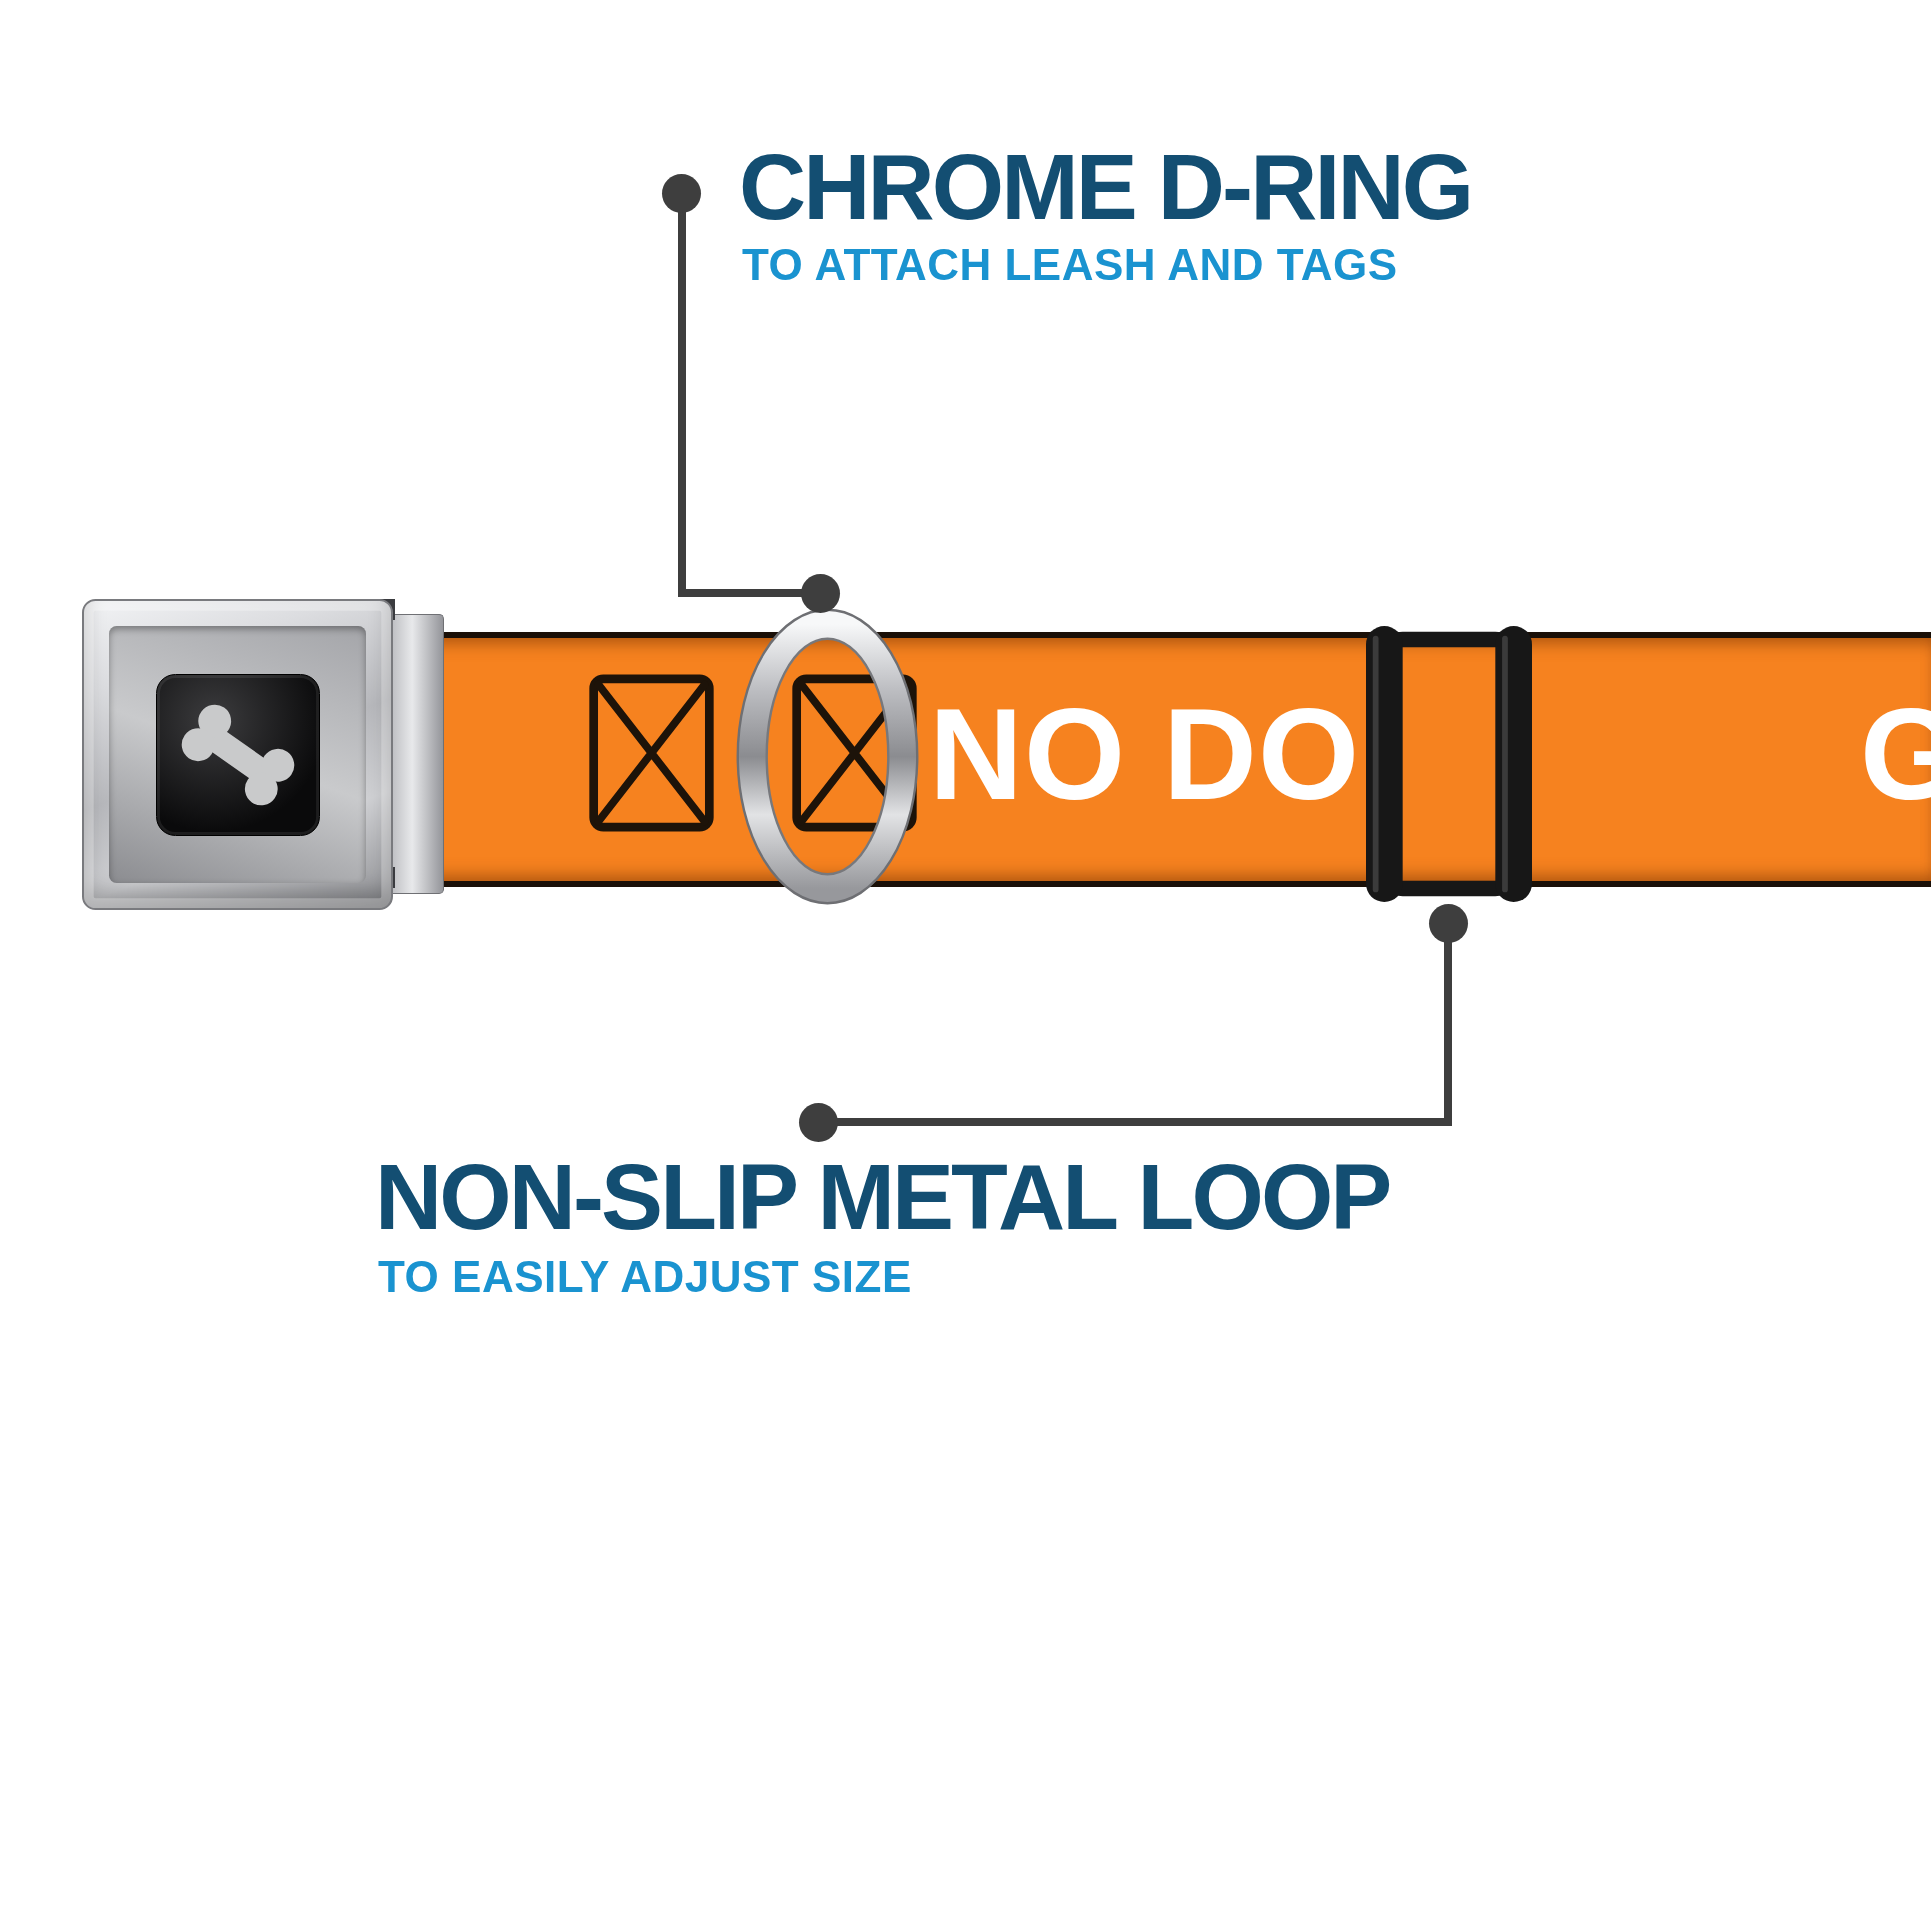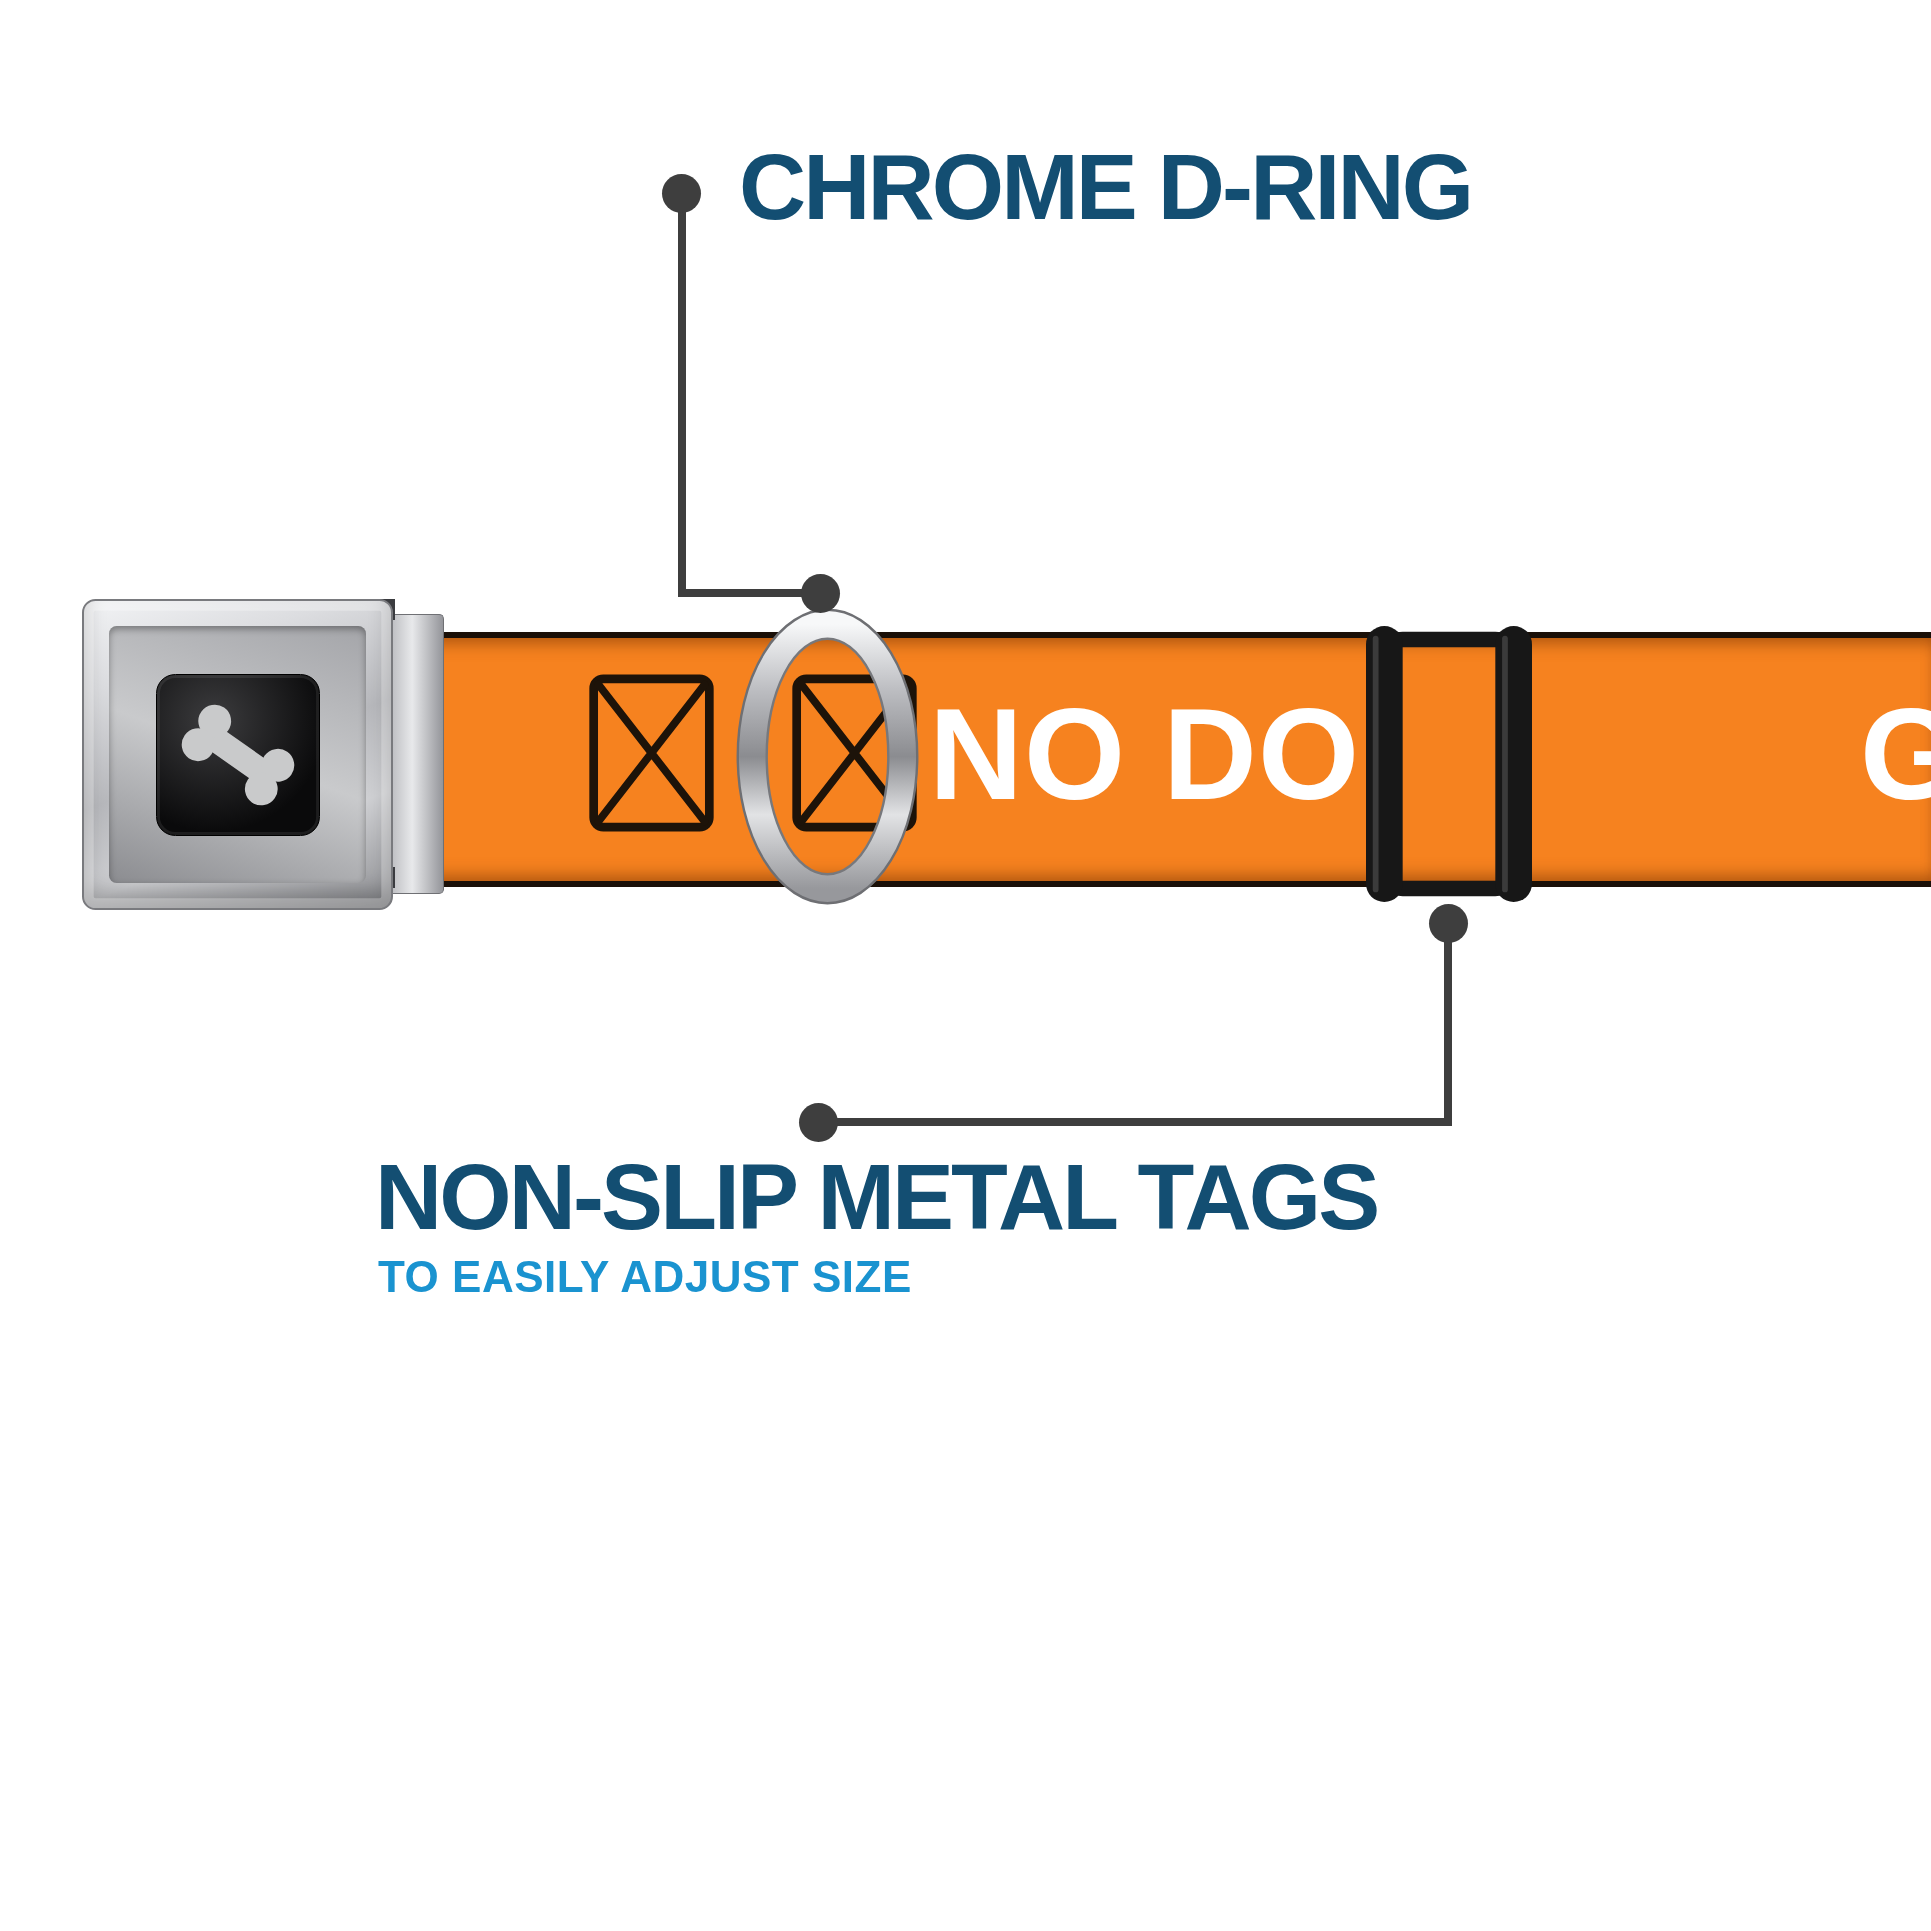--- a/index.html
+++ b/index.html
@@ -68,20 +68,21 @@
     z-index:5;
   }
   .buckle-gap{position:absolute;left:380px;width:15.4px;height:21px;background:#3a3b3f;z-index:6;}
 </style>
 </head>
 <body>
 
 <div class="stage">
 
   <div class="co-title" style="left:739px;top:141px;">CHROME D-RING</div>
+  <div class="co-sub" style="left:742px;top:243px;">TO ATTACH LEASH AND TAGS</div>
 
   <div class="dot" style="left:662px;top:174px;"></div>
   <div class="vline" style="left:678px;top:193px;height:400px;"></div>
   <div class="hline" style="left:678px;top:589px;width:143px;"></div>
   <div class="dot" style="left:801px;top:574px;"></div>
 
   <div class="strap"></div>
 
   <svg class="stitch" style="left:585px;" viewBox="0 0 138 172">
     <rect x="9" y="9" width="120" height="154" rx="10" fill="none" stroke="#1d1309" stroke-width="9" stroke-linejoin="round"></rect>
@@ -137,17 +138,17 @@
         </svg>
       </div>
     </div>
   </div>
 
   <div class="dot" style="left:1429px;top:904px;"></div>
   <div class="vline" style="left:1444px;top:923px;height:203px;"></div>
   <div class="hline" style="left:819px;top:1118px;width:633px;"></div>
   <div class="dot" style="left:799px;top:1103px;"></div>
 
-  <div class="co-title" style="left:375px;top:1151px;">NON-SLIP METAL TAGS</div>
+  <div class="co-title" style="left:375px;top:1151px;">NON-SLIP METAL LOOP</div>
   <div class="co-sub" style="left:378px;top:1255px;">TO EASILY ADJUST SIZE</div>
 
 </div>
 
 
 </body></html>

